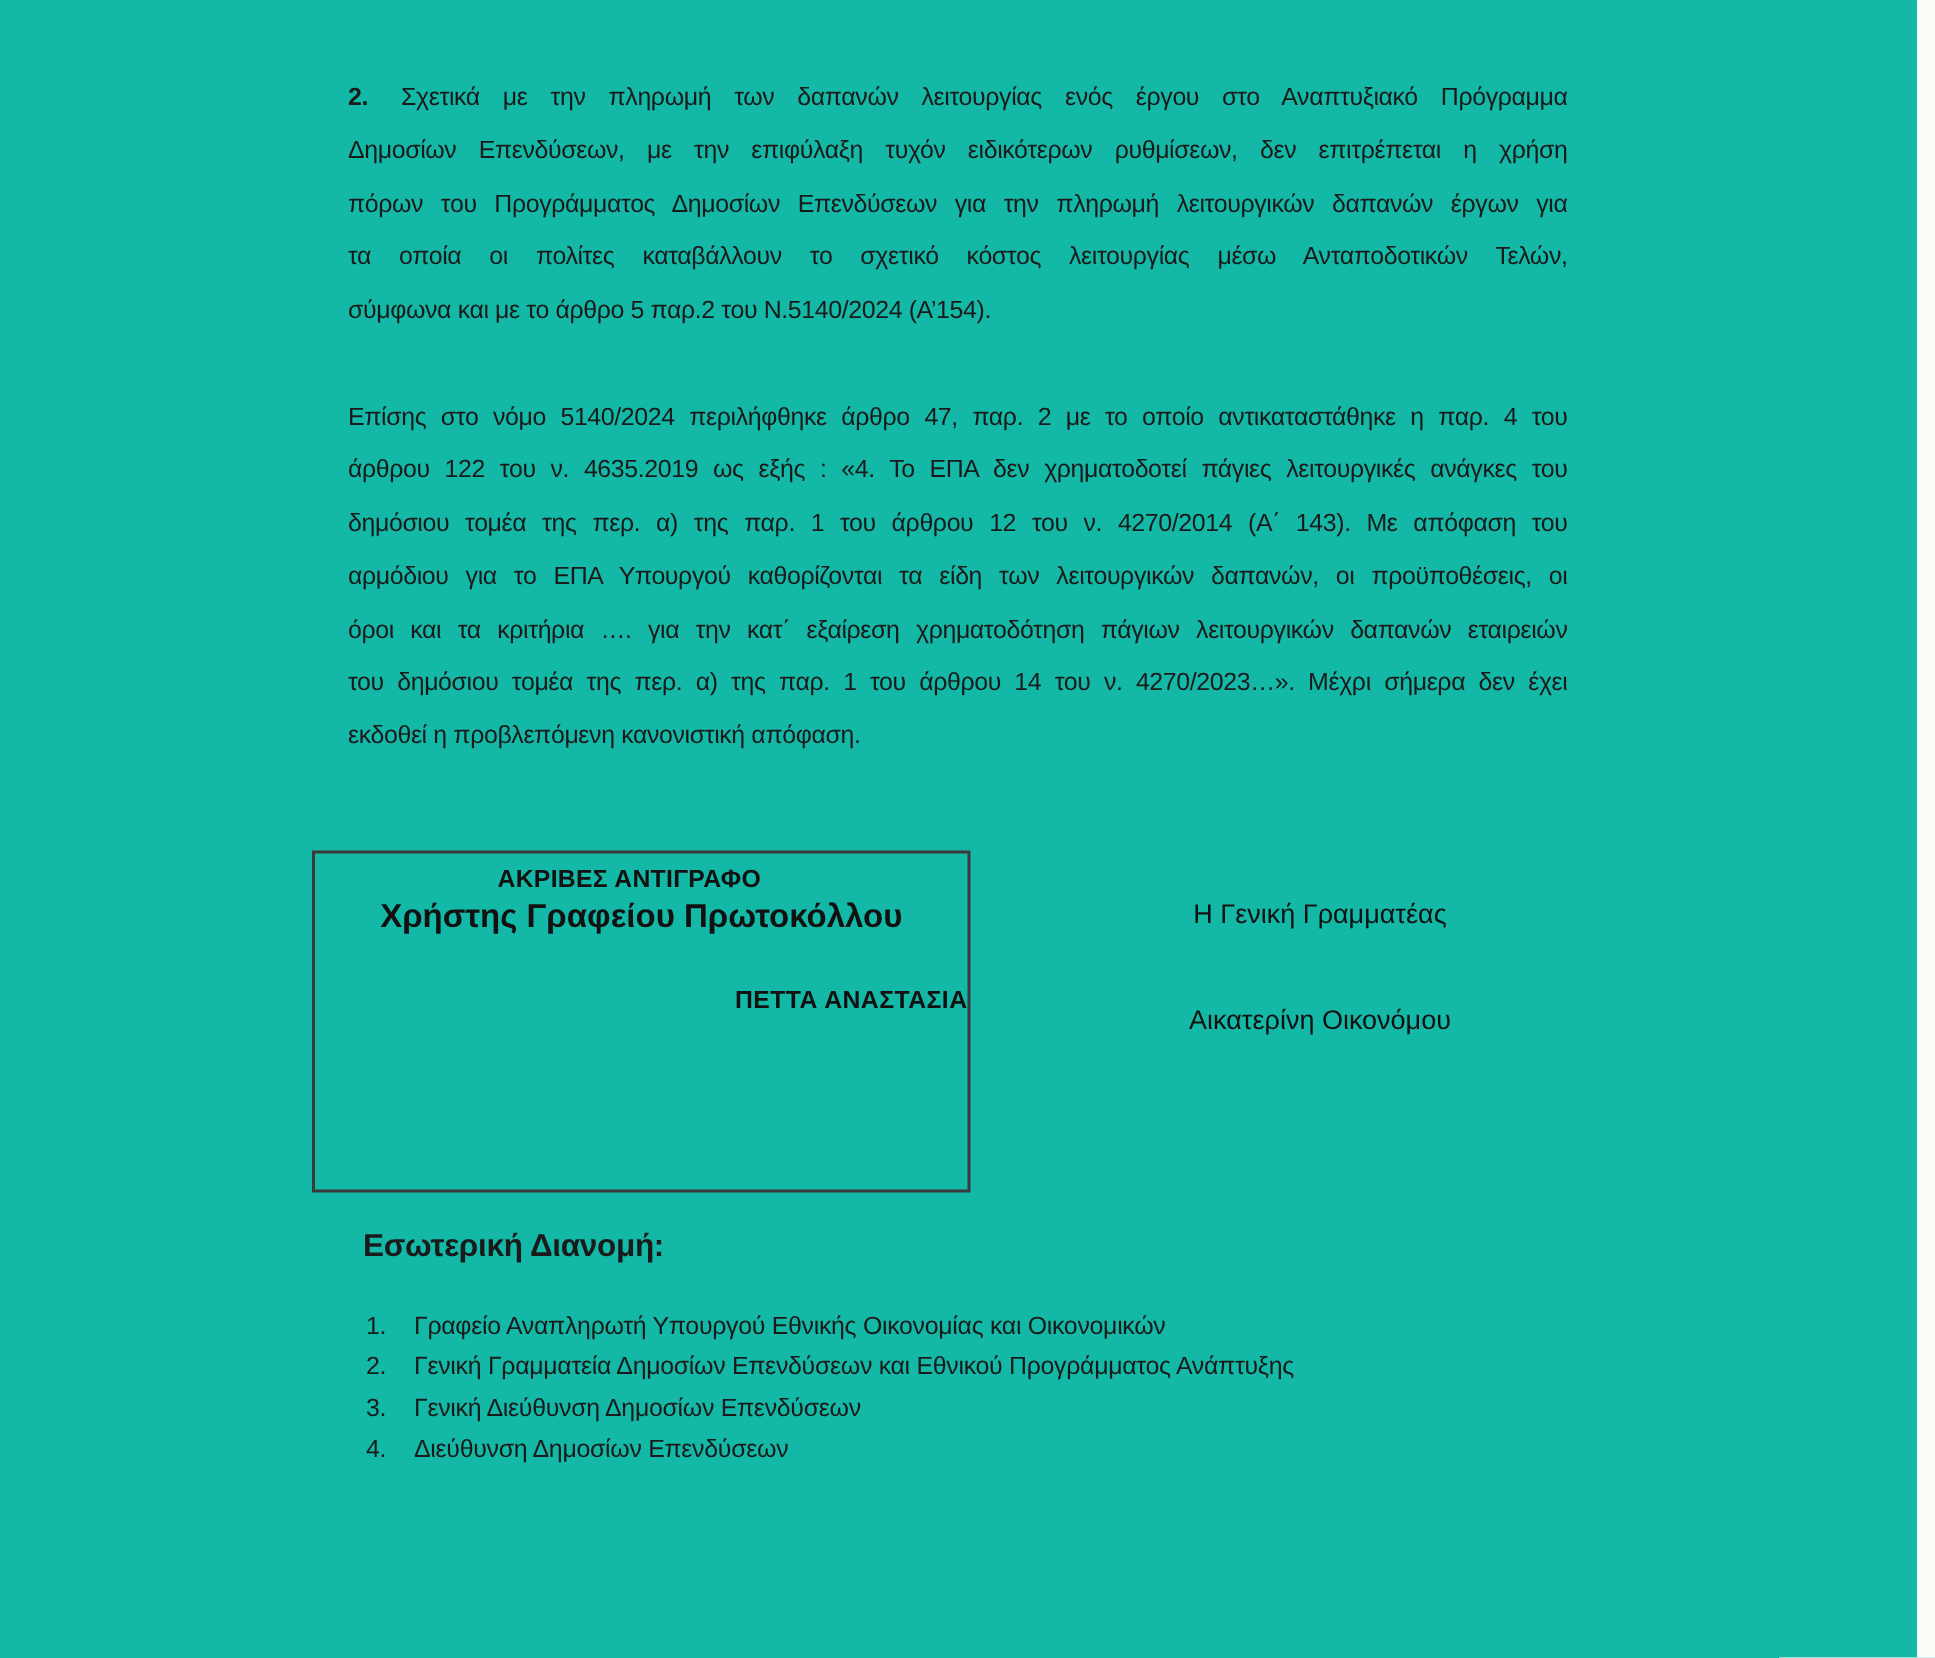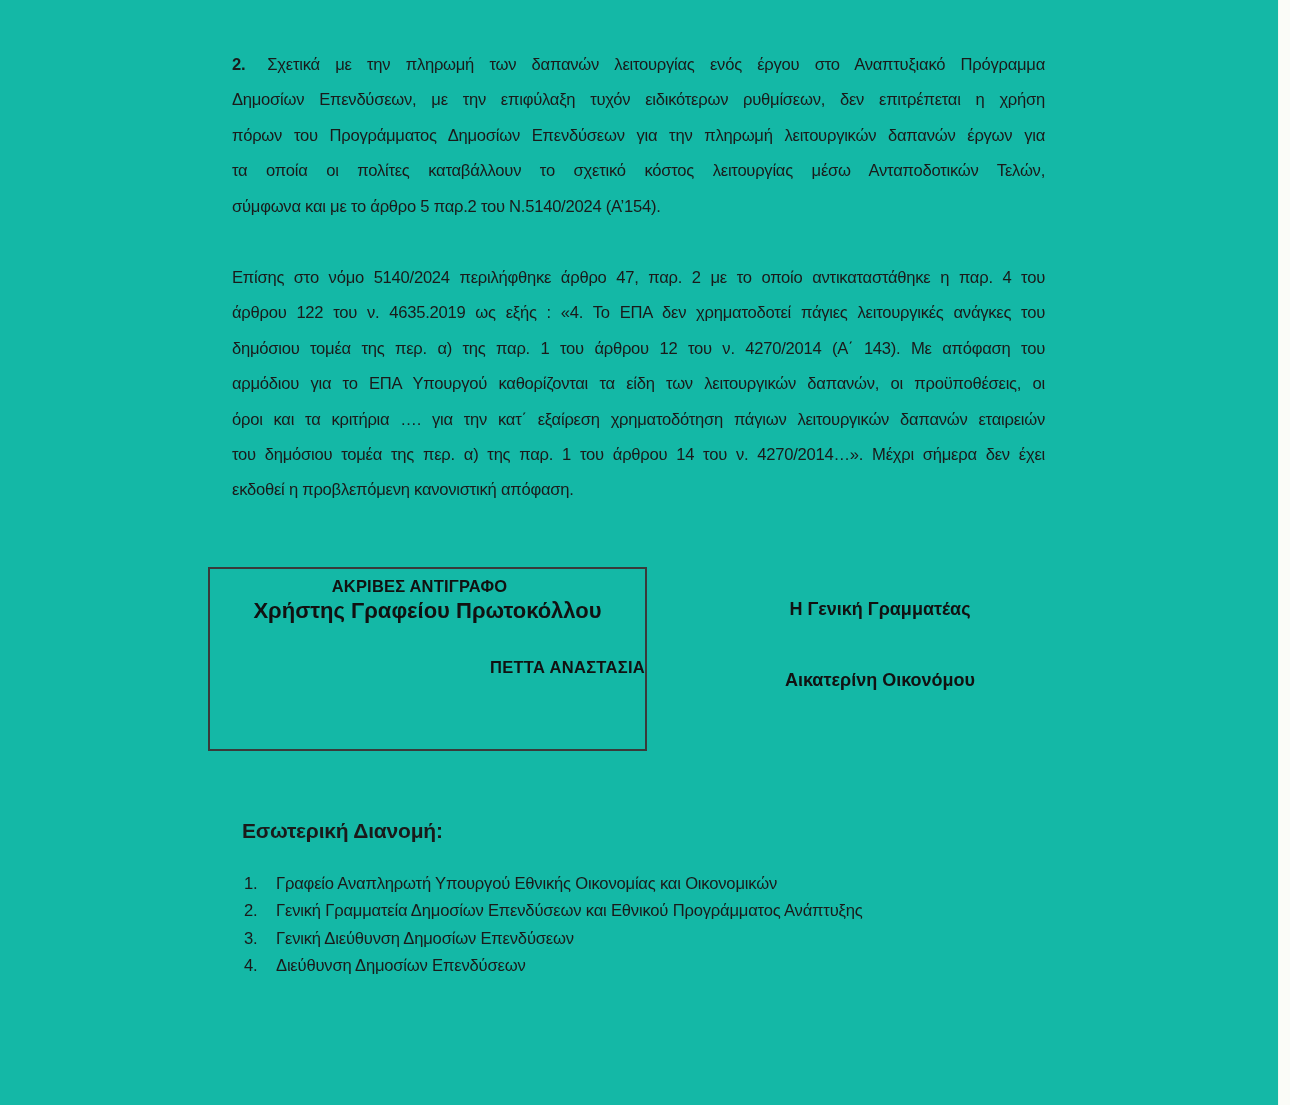--- a/index.html
+++ b/index.html
@@ -54,21 +54,21 @@
     .para2 { top: 260px; }
     .num-bold {
       font-weight: bold;
       margin-right: 22px;
     }
     .stamp-box {
       position: absolute;
       left: 208px;
       top: 567px;
       width: 439px;
-      height: 184px;
+      height: 228px;
       border: 2px solid #3a3a3a;
       font-family: "Liberation Sans", "DejaVu Sans", sans-serif;
       font-weight: bold;
       color: #111;
     }
     .stamp-title {
       position: absolute;
       left: 0; right: 0;
       top: 8px;
       text-align: center;
@@ -90,21 +90,21 @@
       text-align: right;
       font-size: 16.5px;
       letter-spacing: 0.3px;
     }
     .signature {
       position: absolute;
       left: 760px;
       width: 240px;
       text-align: center;
       font-family: "Liberation Sans", "DejaVu Sans", sans-serif;
-      font-weight: bold;
+      font-weight: normal;
       font-size: 18px;
       color: #111;
     }
     .sig-title { top: 599px; }
     .sig-name { top: 670px; }
     .dist-heading {
       position: absolute;
       left: 242px;
       top: 819px;
       font-family: "Liberation Sans Narrow", "Liberation Sans", sans-serif;
@@ -143,21 +143,21 @@
     <span class="line">τα οποία οι πολίτες καταβάλλουν το σχετικό κόστος λειτουργίας μέσω Ανταποδοτικών Τελών,</span>
     <span class="line last">σύμφωνα και με το άρθρο 5 παρ.2 του Ν.5140/2024 (Α’154).</span>
   </div>
 
   <div class="para para2">
     <span class="line">Επίσης στο νόμο 5140/2024 περιλήφθηκε άρθρο 47, παρ. 2 με το οποίο αντικαταστάθηκε η παρ. 4 του</span>
     <span class="line">άρθρου 122 του ν. 4635.2019 ως εξής :  «4. Το ΕΠΑ δεν χρηματοδοτεί πάγιες λειτουργικές ανάγκες του</span>
     <span class="line">δημόσιου τομέα της περ. α) της παρ. 1 του άρθρου 12 του ν. 4270/2014 (Α΄ 143). Με απόφαση του</span>
     <span class="line">αρμόδιου για το ΕΠΑ Υπουργού καθορίζονται τα είδη των λειτουργικών δαπανών, οι προϋποθέσεις, οι</span>
     <span class="line">όροι και τα κριτήρια …. για την κατ΄ εξαίρεση χρηματοδότηση πάγιων λειτουργικών δαπανών εταιρειών</span>
-    <span class="line">του δημόσιου τομέα της περ. α) της παρ. 1 του άρθρου 14 του ν. 4270/2014…». Μέχρι σήμερα δεν έχει</span>
+    <span class="line">του δημόσιου τομέα της περ. α) της παρ. 1 του άρθρου 14 του ν. 4270/2023…». Μέχρι σήμερα δεν έχει</span>
     <span class="line last">εκδοθεί η προβλεπόμενη κανονιστική απόφαση.</span>
   </div>
 
   <div class="stamp-box">
     <div class="stamp-title">ΑΚΡΙΒΕΣ ΑΝΤΙΓΡΑΦΟ</div>
     <div class="stamp-sub">Χρήστης Γραφείου Πρωτοκόλλου</div>
     <div class="stamp-name">ΠΕΤΤΑ ΑΝΑΣΤΑΣΙΑ</div>
   </div>
 
   <div class="signature sig-title">Η Γενική Γραμματέας</div>

